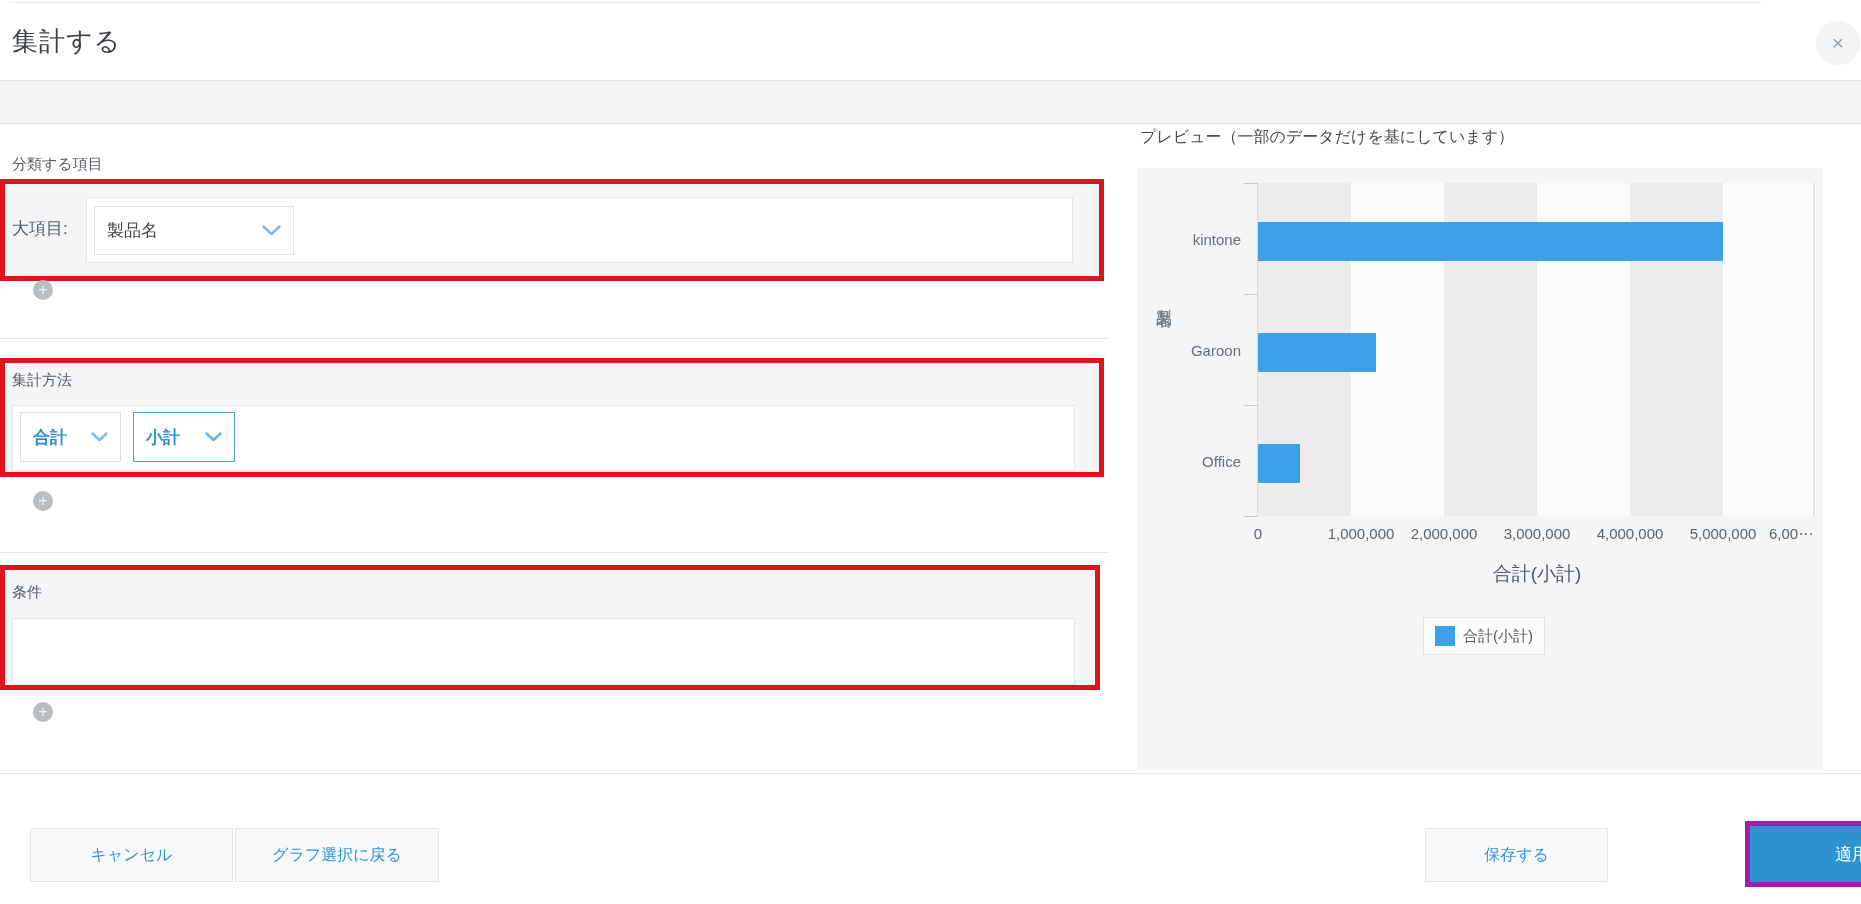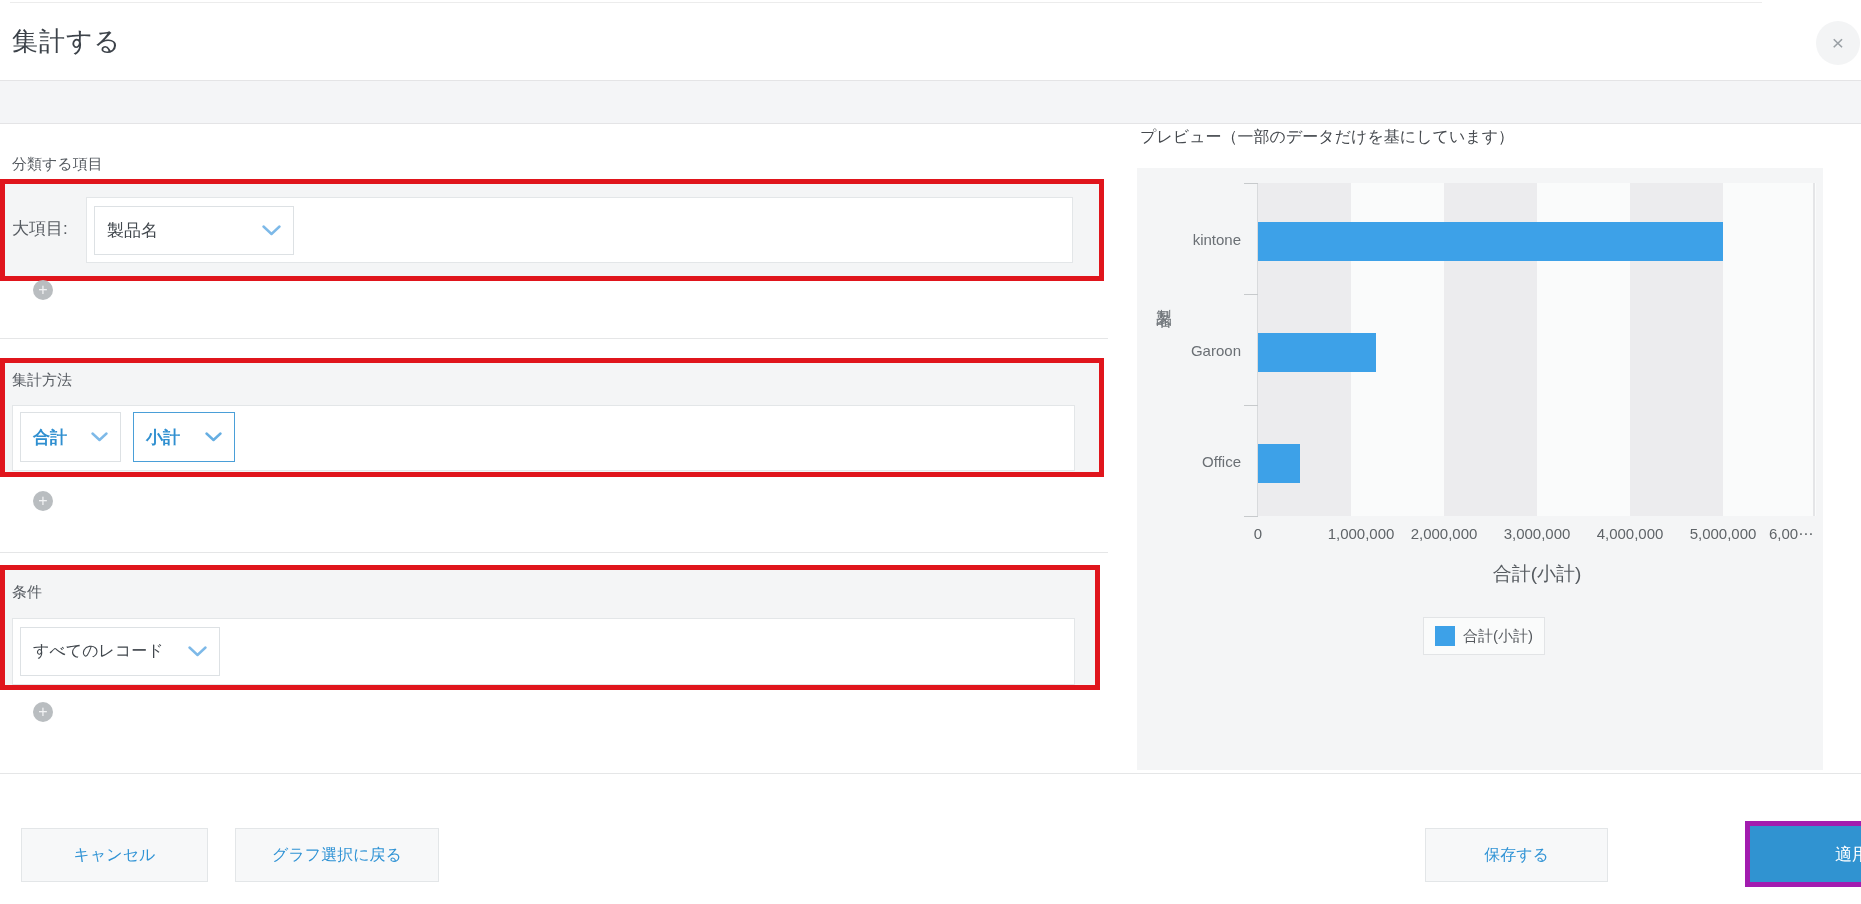--- a/index.html
+++ b/index.html
@@ -110,26 +110,20 @@
       </svg>
   </div>
   <div class="annotation" style="left:0; top:358px; width:1104px; height:119px;"></div>
   <div class="plus-btn" style="left:33px; top:491px;"></div>
 
   <div class="divider" style="left:0; top:552px; width:1108px;"></div>
 
   <div class="gray-panel" style="left:0; top:568px; width:1098px; height:120px;"></div>
   <div class="section-label" style="left:12px; top:583px;">条件</div>
   <div class="white-row" style="left:12px; top:618px; width:1063px; height:67px;"></div>
-  <div class="dropdown" style="left:20px; top:627px; width:200px; height:49px;">
-    <span class="val" style="font-size:16px;">すべてのレコード</span>
-    <svg class="chev" width="19" height="11" viewBox="0 0 19 11">
-        <polyline points="1.5,1.5 9.5,9 17.5,1.5" fill="none" stroke="#7db9e8" stroke-width="2.4" stroke-linecap="round" stroke-linejoin="round"></polyline>
-      </svg>
-  </div>
   <div class="annotation" style="left:0; top:565px; width:1100px; height:125px;"></div>
   <div class="plus-btn" style="left:33px; top:702px;"></div>
 
   <div class="divider" style="left:0; top:773px; width:1861px;"></div>
 
   <div class="preview-title">プレビュー（一部のデータだけを基にしています）</div>
   <div class="chart-panel">
     <div class="plot-bg"></div>
     <div id="chart-layer">
         <div class="stripe" style="left:121px;"></div>
@@ -156,20 +150,20 @@
         <div class="tick-label right-edge" style="left:632px;">6,00⋯</div>
         <div class="y-axis-title" style="">製品名</div>
         <div class="x-axis-title" style="">合計(小計)</div>
       </div>
     <div class="legend">
       <span class="swatch"></span>
       <span class="leg-text">合計(小計)</span>
     </div>
   </div>
 
-  <div class="btn" style="left:21px; top:828px; width:187px;">キャンセル</div>
+  <div class="btn" style="left:30px; top:828px; width:203px;">キャンセル</div>
   <div class="btn" style="left:235px; top:828px; width:204px;">グラフ選択に戻る</div>
   <div class="btn" style="left:1425px; top:828px; width:183px;">保存する</div>
   <div class="apply-wrap">
     <button class="apply-btn">適用</button>
   </div>
 
 </div>
 
 </body></html>

